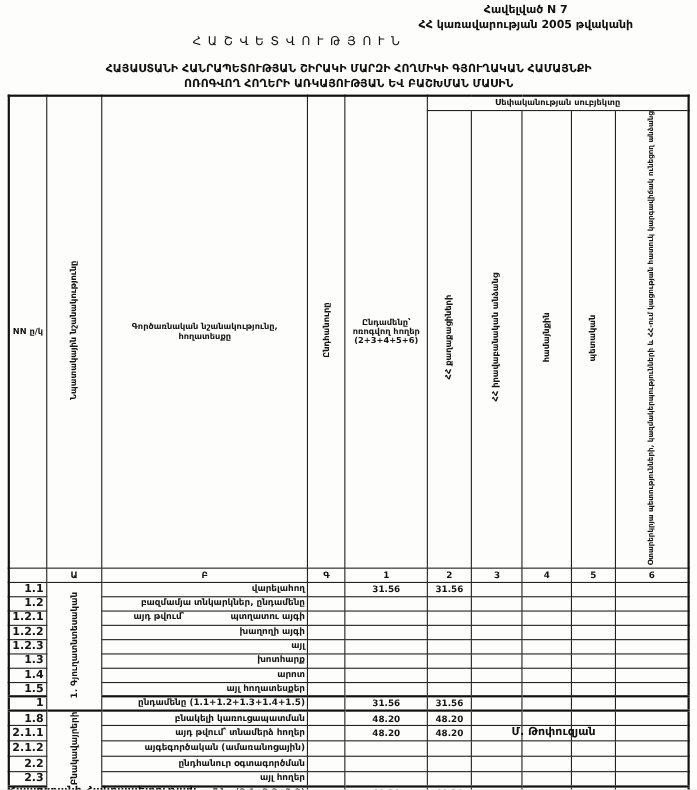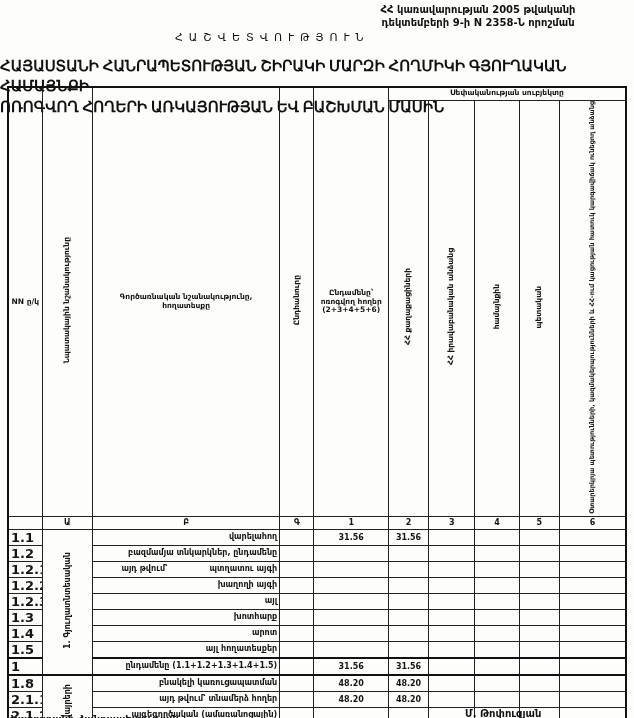--- a/index.html
+++ b/index.html
@@ -13,21 +13,21 @@
   .annex {
     position:absolute; top:4px; right:6px; width:300px;
     text-align:center; font-size:10px; font-weight:bold; line-height:1.25;
   }
   .report-label {
     position:absolute; top:31px; left:175px;
     font-size:11px; font-weight:normal; letter-spacing:6px;
   }
   .title {
     position:absolute; top:56px; left:0; width:100%;
-    text-align:left; font-size:15px; font-weight:bold; line-height:1.35;font-family:Liberation Serif, serif;
+    text-align:center; font-size:10px; font-weight:bold; line-height:1.35;
   }
   
   table.main {
     position:absolute; top:86px; left:7px; width:620px;
     border-collapse:collapse; table-layout:fixed;
     font-size:8px; font-weight:bold; color:#151515;
     border:2px solid #111;
   }
   table.main th, table.main td {
     border:1px solid #222; padding:0 2px; overflow:hidden;
@@ -36,46 +36,46 @@
   thead th { text-align:center; font-size:7.5px; line-height:1.15; }
   .rot {
     writing-mode:vertical-rl; transform:rotate(180deg);
     text-align:center; white-space:normal; line-height:1.15;
     margin:0 auto;
   }
   th .rot, td .rot { display:inline-block; max-height:100%; }
   .hdr-tall { height:100px; }
   .hdr-group { height:13px; font-size:7.5px; }
   .letters td { height:13px; text-align:center; font-size:8px; }
-  tbody td.num { text-align:left; font-size:13px; }
+  tbody td.num { text-align:right; font-size:10px; }
   tbody td.lbl { text-align:right; font-size:8px; line-height:1.1; }
   tbody td.val { text-align:center; font-size:8px; }
   tbody td.grp { text-align:center; }
   tbody tr { height:13px; }
   tr.sep-top td { border-top:2px solid #111; }
   .lbl .sub { padding-left:42px; }
   .lbl .sub2 { padding-left:88px; }
   
   .sign-block {
     position:absolute; left:8px; top:672px;
     font-size:10px; font-weight:bold; line-height:1.4;margin-top:41px;
   }
   .sign-name {
-    position:absolute; left:465px; top:708px;
+    position:absolute; left:465px; top:660px;
     font-size:10px; font-weight:bold;
   }
 </style>
 </head>
 <body>
 
 <div class="page">
 
   <div class="annex">
+    <div>Հավելված N 7</div>
     <div>ՀՀ կառավարության 2005 թվականի</div>
-    <div>դեկտեմբերի 9-ի N 2358-Ն որոշման</div>
   </div>
 
   <div class="report-label">ՀԱՇՎԵՏՎՈՒԹՅՈՒՆ</div>
 
   <div class="title">
     <div>ՀԱՅԱՍՏԱՆԻ ՀԱՆՐԱՊԵՏՈՒԹՅԱՆ ՇԻՐԱԿԻ ՄԱՐԶԻ ՀՈՂՄԻԿԻ ԳՅՈՒՂԱԿԱՆ ՀԱՄԱՅՆՔԻ</div>
     <div>ՈՌՈԳՎՈՂ ՀՈՂԵՐԻ ԱՌԿԱՅՈՒԹՅԱՆ ԵՎ ԲԱՇԽՄԱՆ ՄԱՍԻՆ</div>
   </div>
 
   <table class="main">

